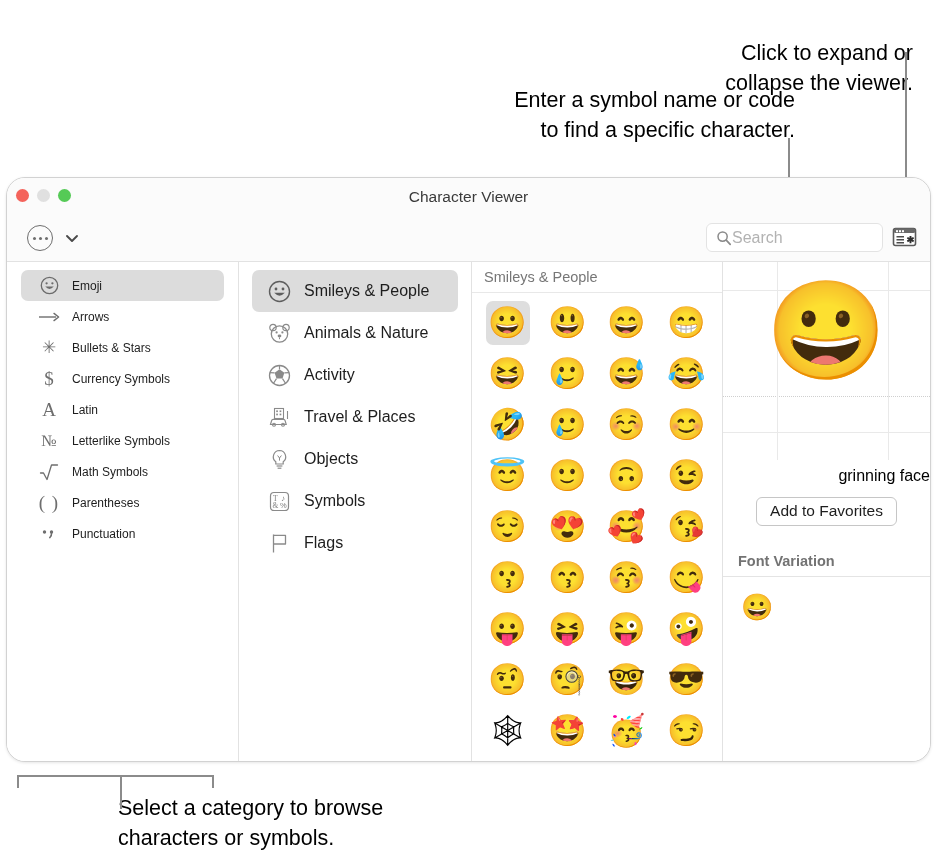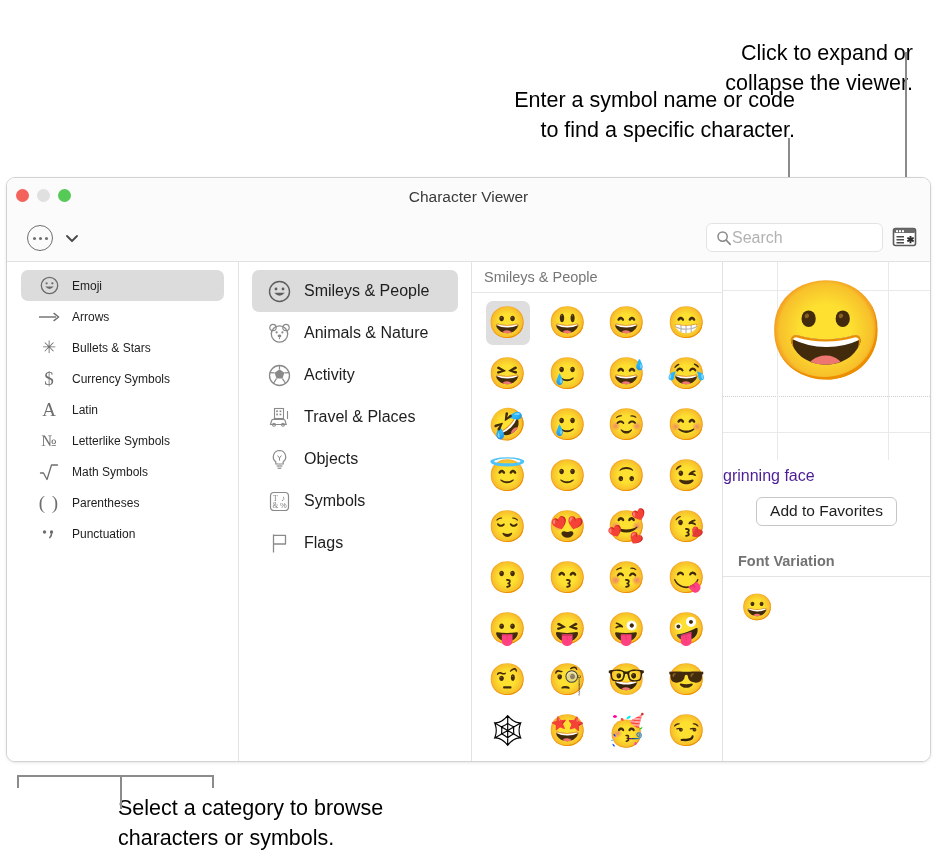--- a/index.html
+++ b/index.html
@@ -51,21 +51,21 @@
 
   
   #window {
     position: absolute;
     left: 6px;
     top: 177px;
     width: 925px;
     height: 585px;
     background: #ffffff;
     border: 1px solid #d2d2d2;
-    border-radius: 9px;
+    border-radius: 19px;
     box-sizing: border-box;
     overflow: hidden;
     box-shadow: 0 1px 3px rgba(0,0,0,0.10);
   }
 
   
   #titlebar {
     position: relative;
     height: 39px;
     background: #fbfbfb;
@@ -315,23 +315,23 @@
   #preview-char {
     position: absolute;
     left: 0; right: 0;
     top: 20px;
     text-align: center;
     font-size: 97px;
     line-height: 1;
   }
   #preview-name {
     margin-top: 7px;
-    text-align: left;
+    text-align: right;
     font-size: 16px;
-    color: #4c1d95;
+    color: #000000;
   }
   #favorites-button {
     margin: 12px auto 0 auto;
     display: block;
     padding: 4px 13px 5px 13px;
     font-size: 15.5px;
     font-family: "Liberation Sans", sans-serif;
     color: #1d1d1d;
     background: #ffffff;
     border: 1px solid #c6c6c6;

